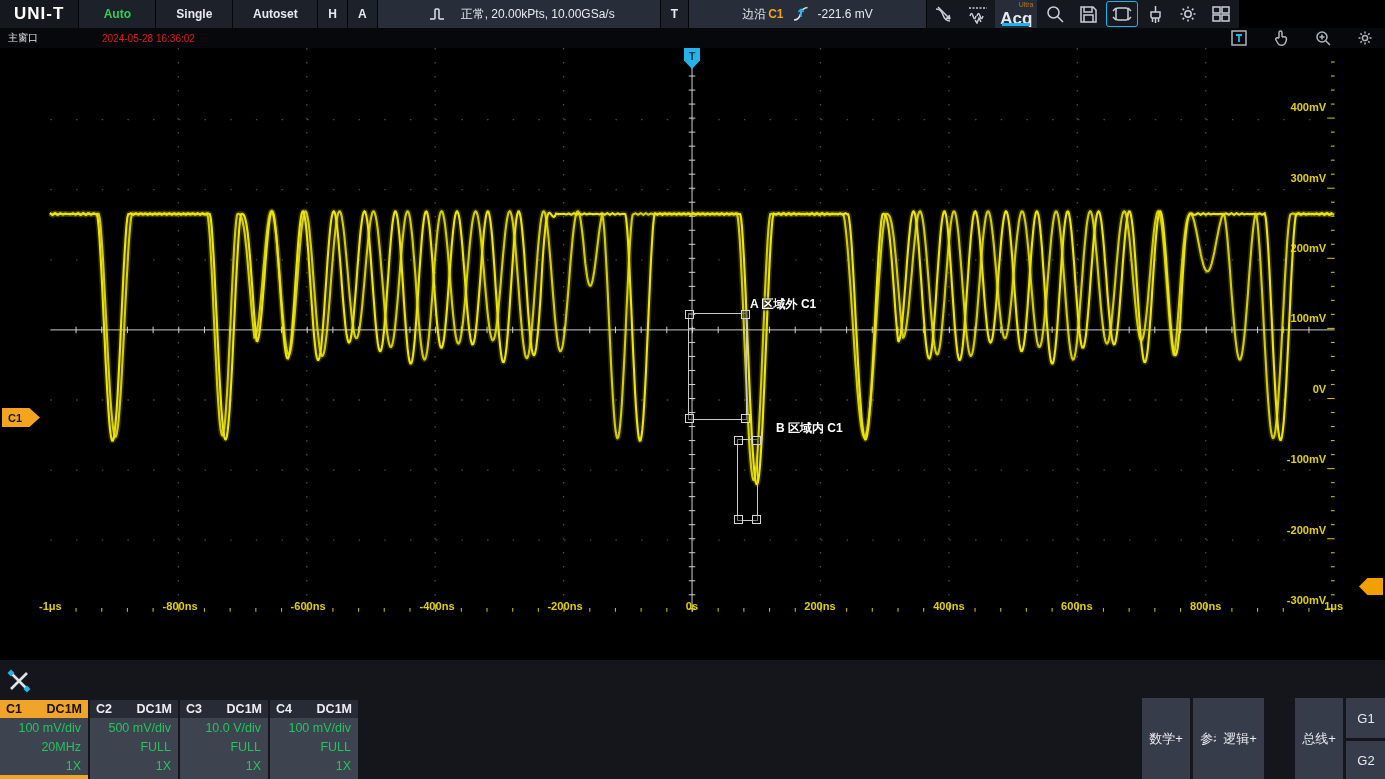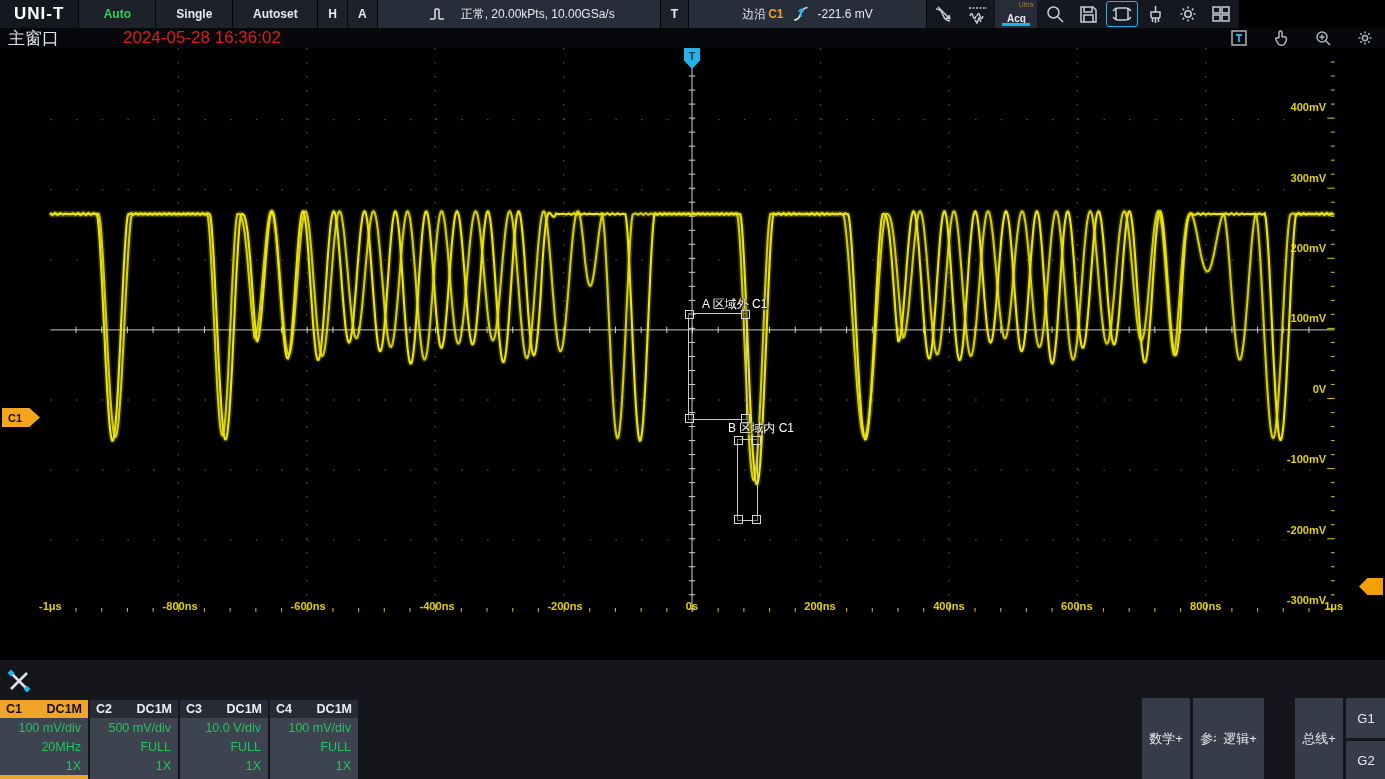--- a/index.html
+++ b/index.html
@@ -14,44 +14,44 @@
   .mode-auto{color:#2ed155;font-weight:bold;}
   .groupbox{display:flex;align-items:center;gap:14px;background:#272d39;border-right:1px solid #05060a;
             padding:0 16px;white-space:nowrap;}
   .seclabel{font-weight:bold;background:#1d212a;}
   .c1-amber{color:#f2a51d;font-weight:bold;}
   .iconbar{display:flex;align-items:center;flex:1;justify-content:space-evenly;background:#15181f;}
   .icon{width:30px;height:24px;display:flex;align-items:center;justify-content:center;position:relative;}
   .icon svg{stroke:#c9ced8;fill:none;stroke-width:1.5;}
   .acqbtn{background:#262c38;width:42px;height:28px;display:flex;flex-direction:column;align-items:center;justify-content:center;position:relative;}
   .acqbtn .ultra{position:absolute;top:1px;right:4px;font-size:7px;color:#b5742a;}
-  .acqbtn .acqtxt{font-weight:bold;font-size:10px;margin-top:9px;}
+  .acqbtn .acqtxt{font-weight:bold;font-size:17px;margin-top:9px;}
   .acqbtn .uline{position:absolute;bottom:2px;left:7px;right:7px;height:3px;background:#1db4f0;}
   .shotwrap{border:1px solid #1db4f0;border-radius:3px;}
   
   .subbar{position:absolute;left:0;top:28px;width:1385px;height:20px;background:#07080b;
-          display:flex;align-items:center;font-size:17px;}
+          display:flex;align-items:center;font-size:10px;}
   .wintitle{margin-left:8px;color:#dfe3ea;}
   .stamp{margin-left:64px;color:#e01c1c;}
   .subicons{margin-left:auto;display:flex;align-items:center;gap:22px;margin-right:10px;}
   .subicons .icon{width:20px;height:18px;}
   
   .scope{position:absolute;left:0;top:48px;width:1385px;height:612px;background:#000;}
   .scope svg text{font-family:"Liberation Sans",sans-serif;}
   .trigflag{position:absolute;top:0;width:16px;height:21px;background:#25b2ea;color:#063a4e;
             font-size:11px;font-weight:bold;text-align:center;line-height:17px;
             clip-path:polygon(0 0,100% 0,100% 60%,50% 100%,0 60%);}
   .chmark{position:absolute;left:2px;width:32px;height:19px;background:#f2a51d;color:#1a1000;
           font-size:11px;font-weight:bold;display:flex;align-items:center;padding-left:6px;
           clip-path:polygon(0 0,72% 0,100% 50%,72% 100%,0 100%);}
   .trigarrow{position:absolute;right:2px;width:24px;height:17px;background:#f2a000;
              clip-path:polygon(0 50%,35% 0,100% 0,100% 100%,35% 100%);}
   .zone{position:absolute;border:1px solid #c9c9c9;}
-  .zlabel{position:absolute;color:#fff;font-size:12px;font-weight:normal;white-space:nowrap;
-          text-shadow:0 0 3px #000,1px 1px 2px #000;}
+  .zlabel{position:absolute;color:#fff;font-size:12px;font-weight:bold;white-space:nowrap;
+          text-shadow:0 0 3px #000,1px 1px 2px #000;margin-left:48px;}
   .handle{position:absolute;width:7px;height:7px;border:1px solid #d6d6d6;background:rgba(0,0,0,.4);}
   
   .bottom{position:absolute;left:0;top:660px;width:1385px;height:119px;background:#14161c;}
   .xicon{position:absolute;left:6px;top:8px;width:26px;height:26px;}
   .tile{position:absolute;top:40px;width:88px;height:79px;background:#3d434f;font-size:12.5px;}
   .tile .thead{height:18px;background:#262b35;color:#eceef2;display:flex;align-items:center;
                justify-content:space-between;padding:0 6px;font-weight:bold;}
   .tile.selected .thead{background:#f0a42a;color:#151000;}
   .tile .trow{height:19px;display:flex;align-items:center;justify-content:flex-end;
               padding-right:7px;color:#22c55e;}

